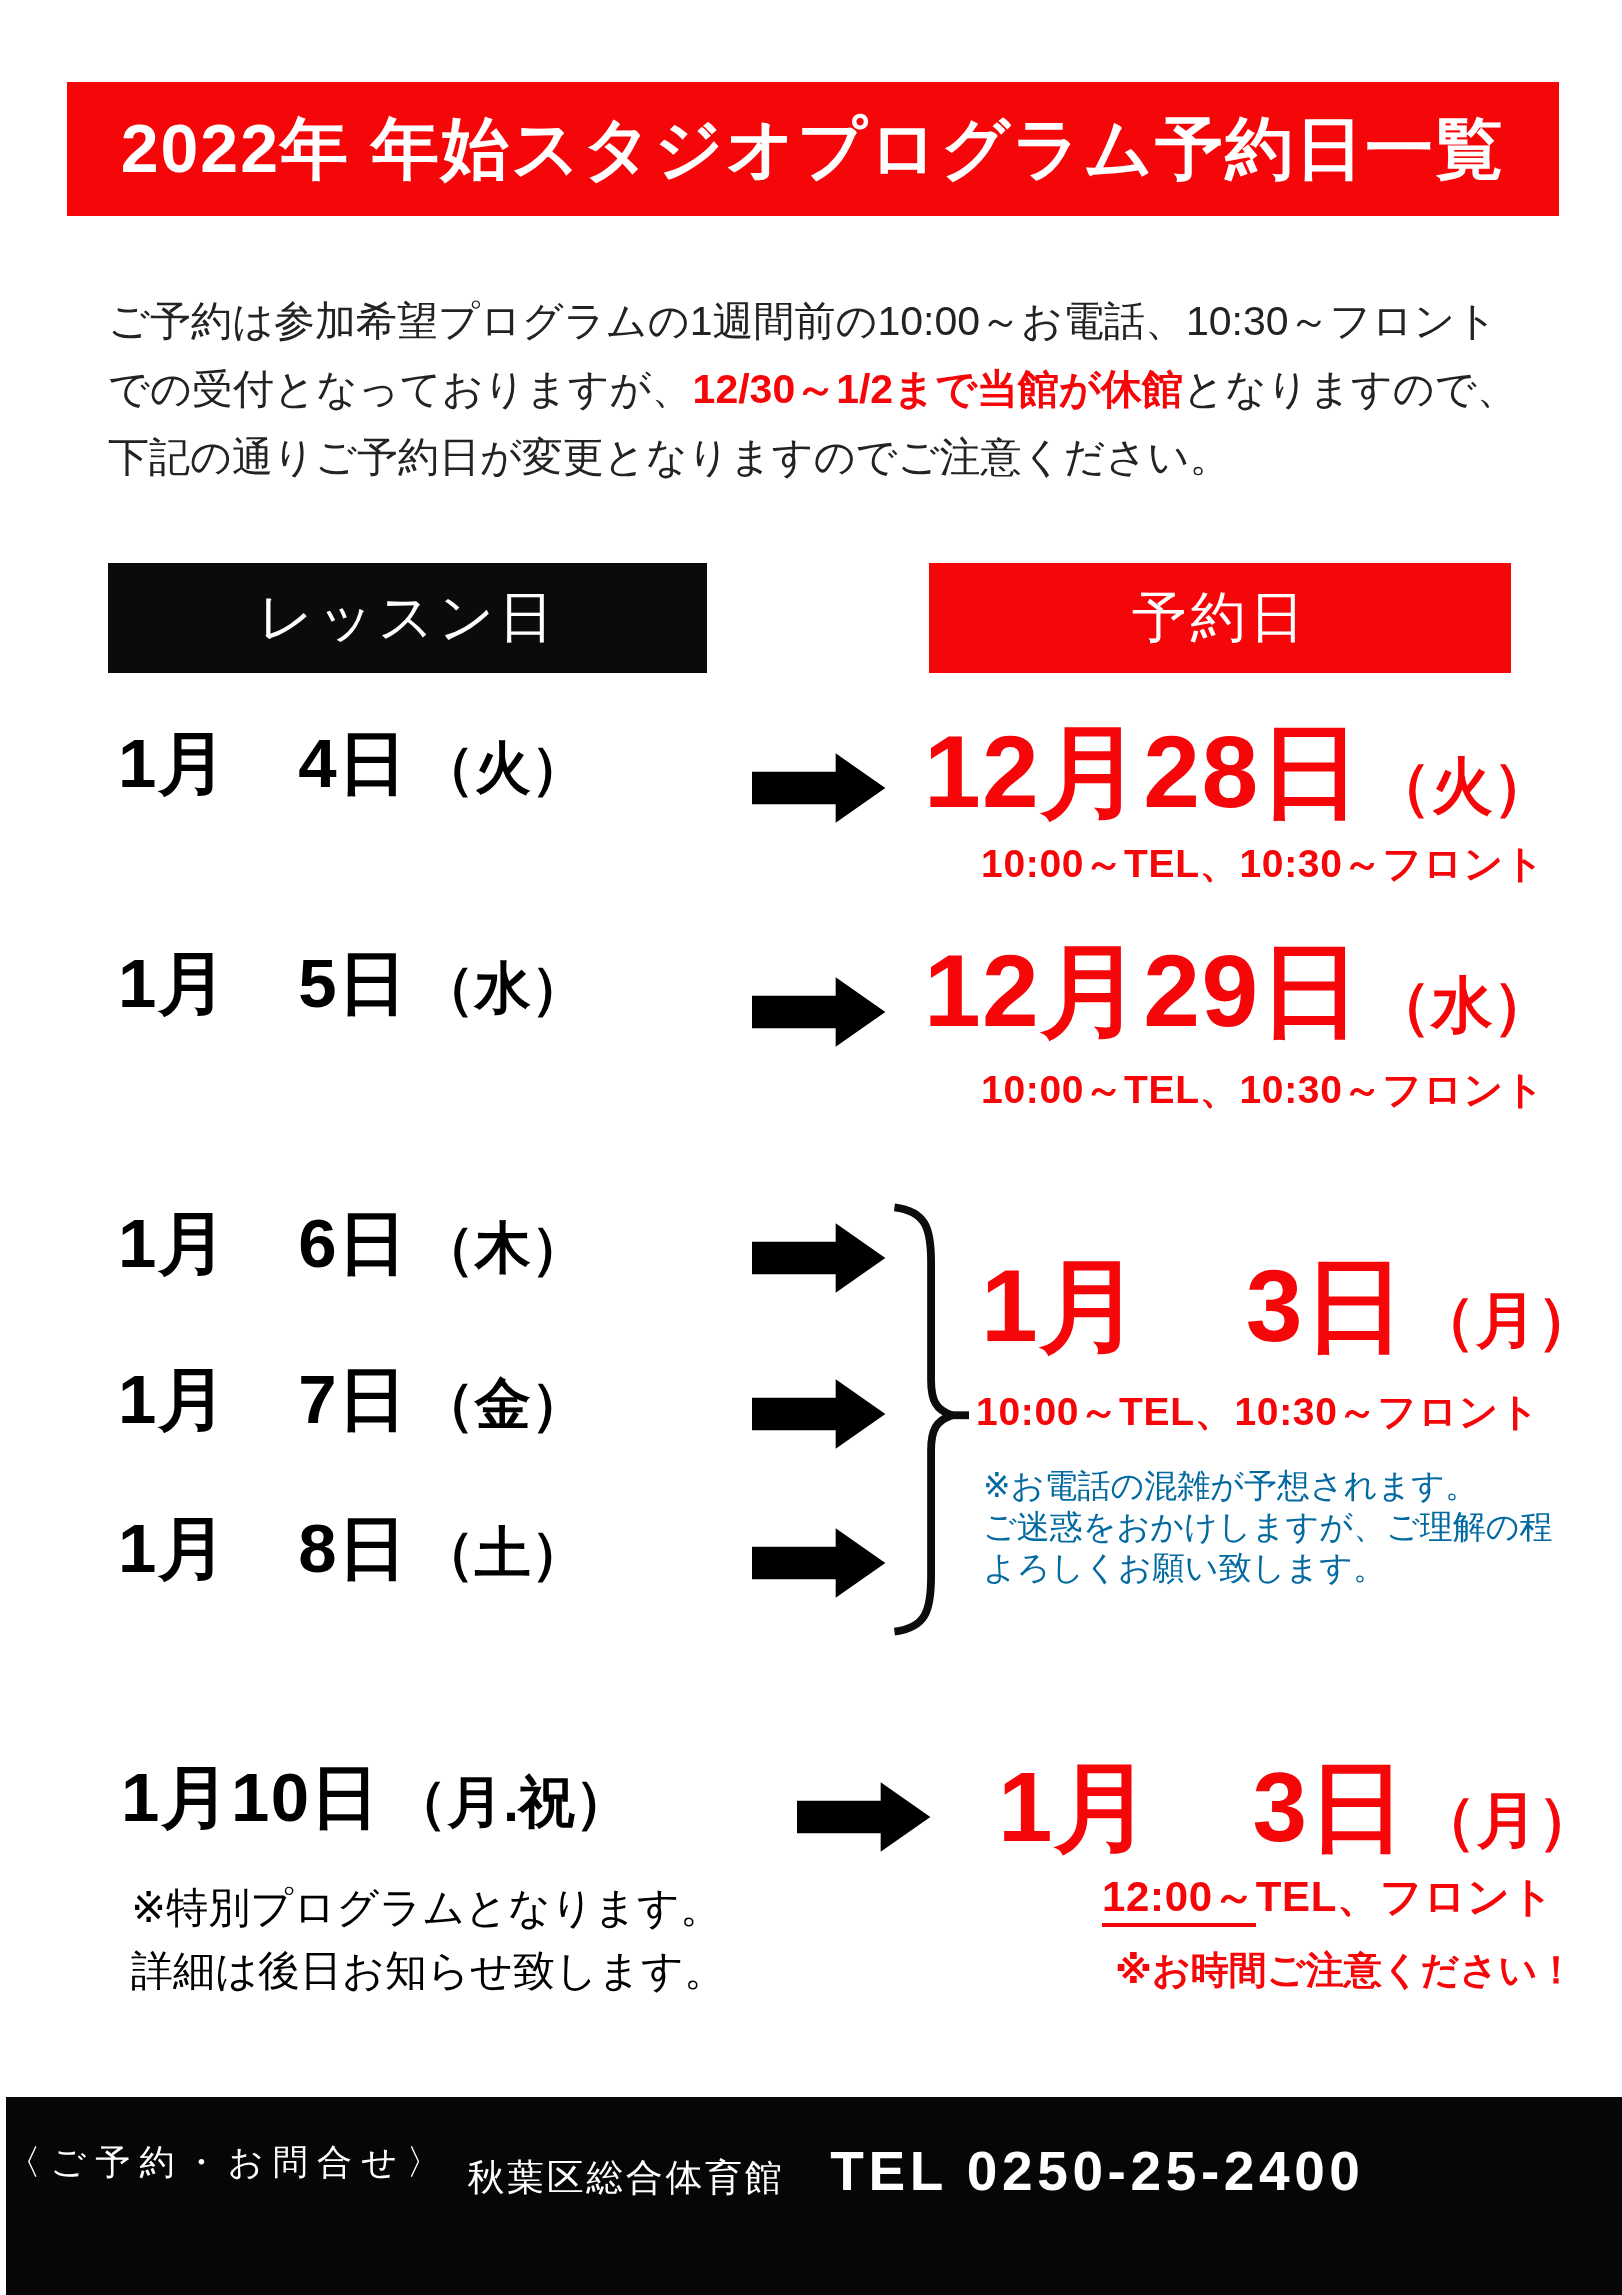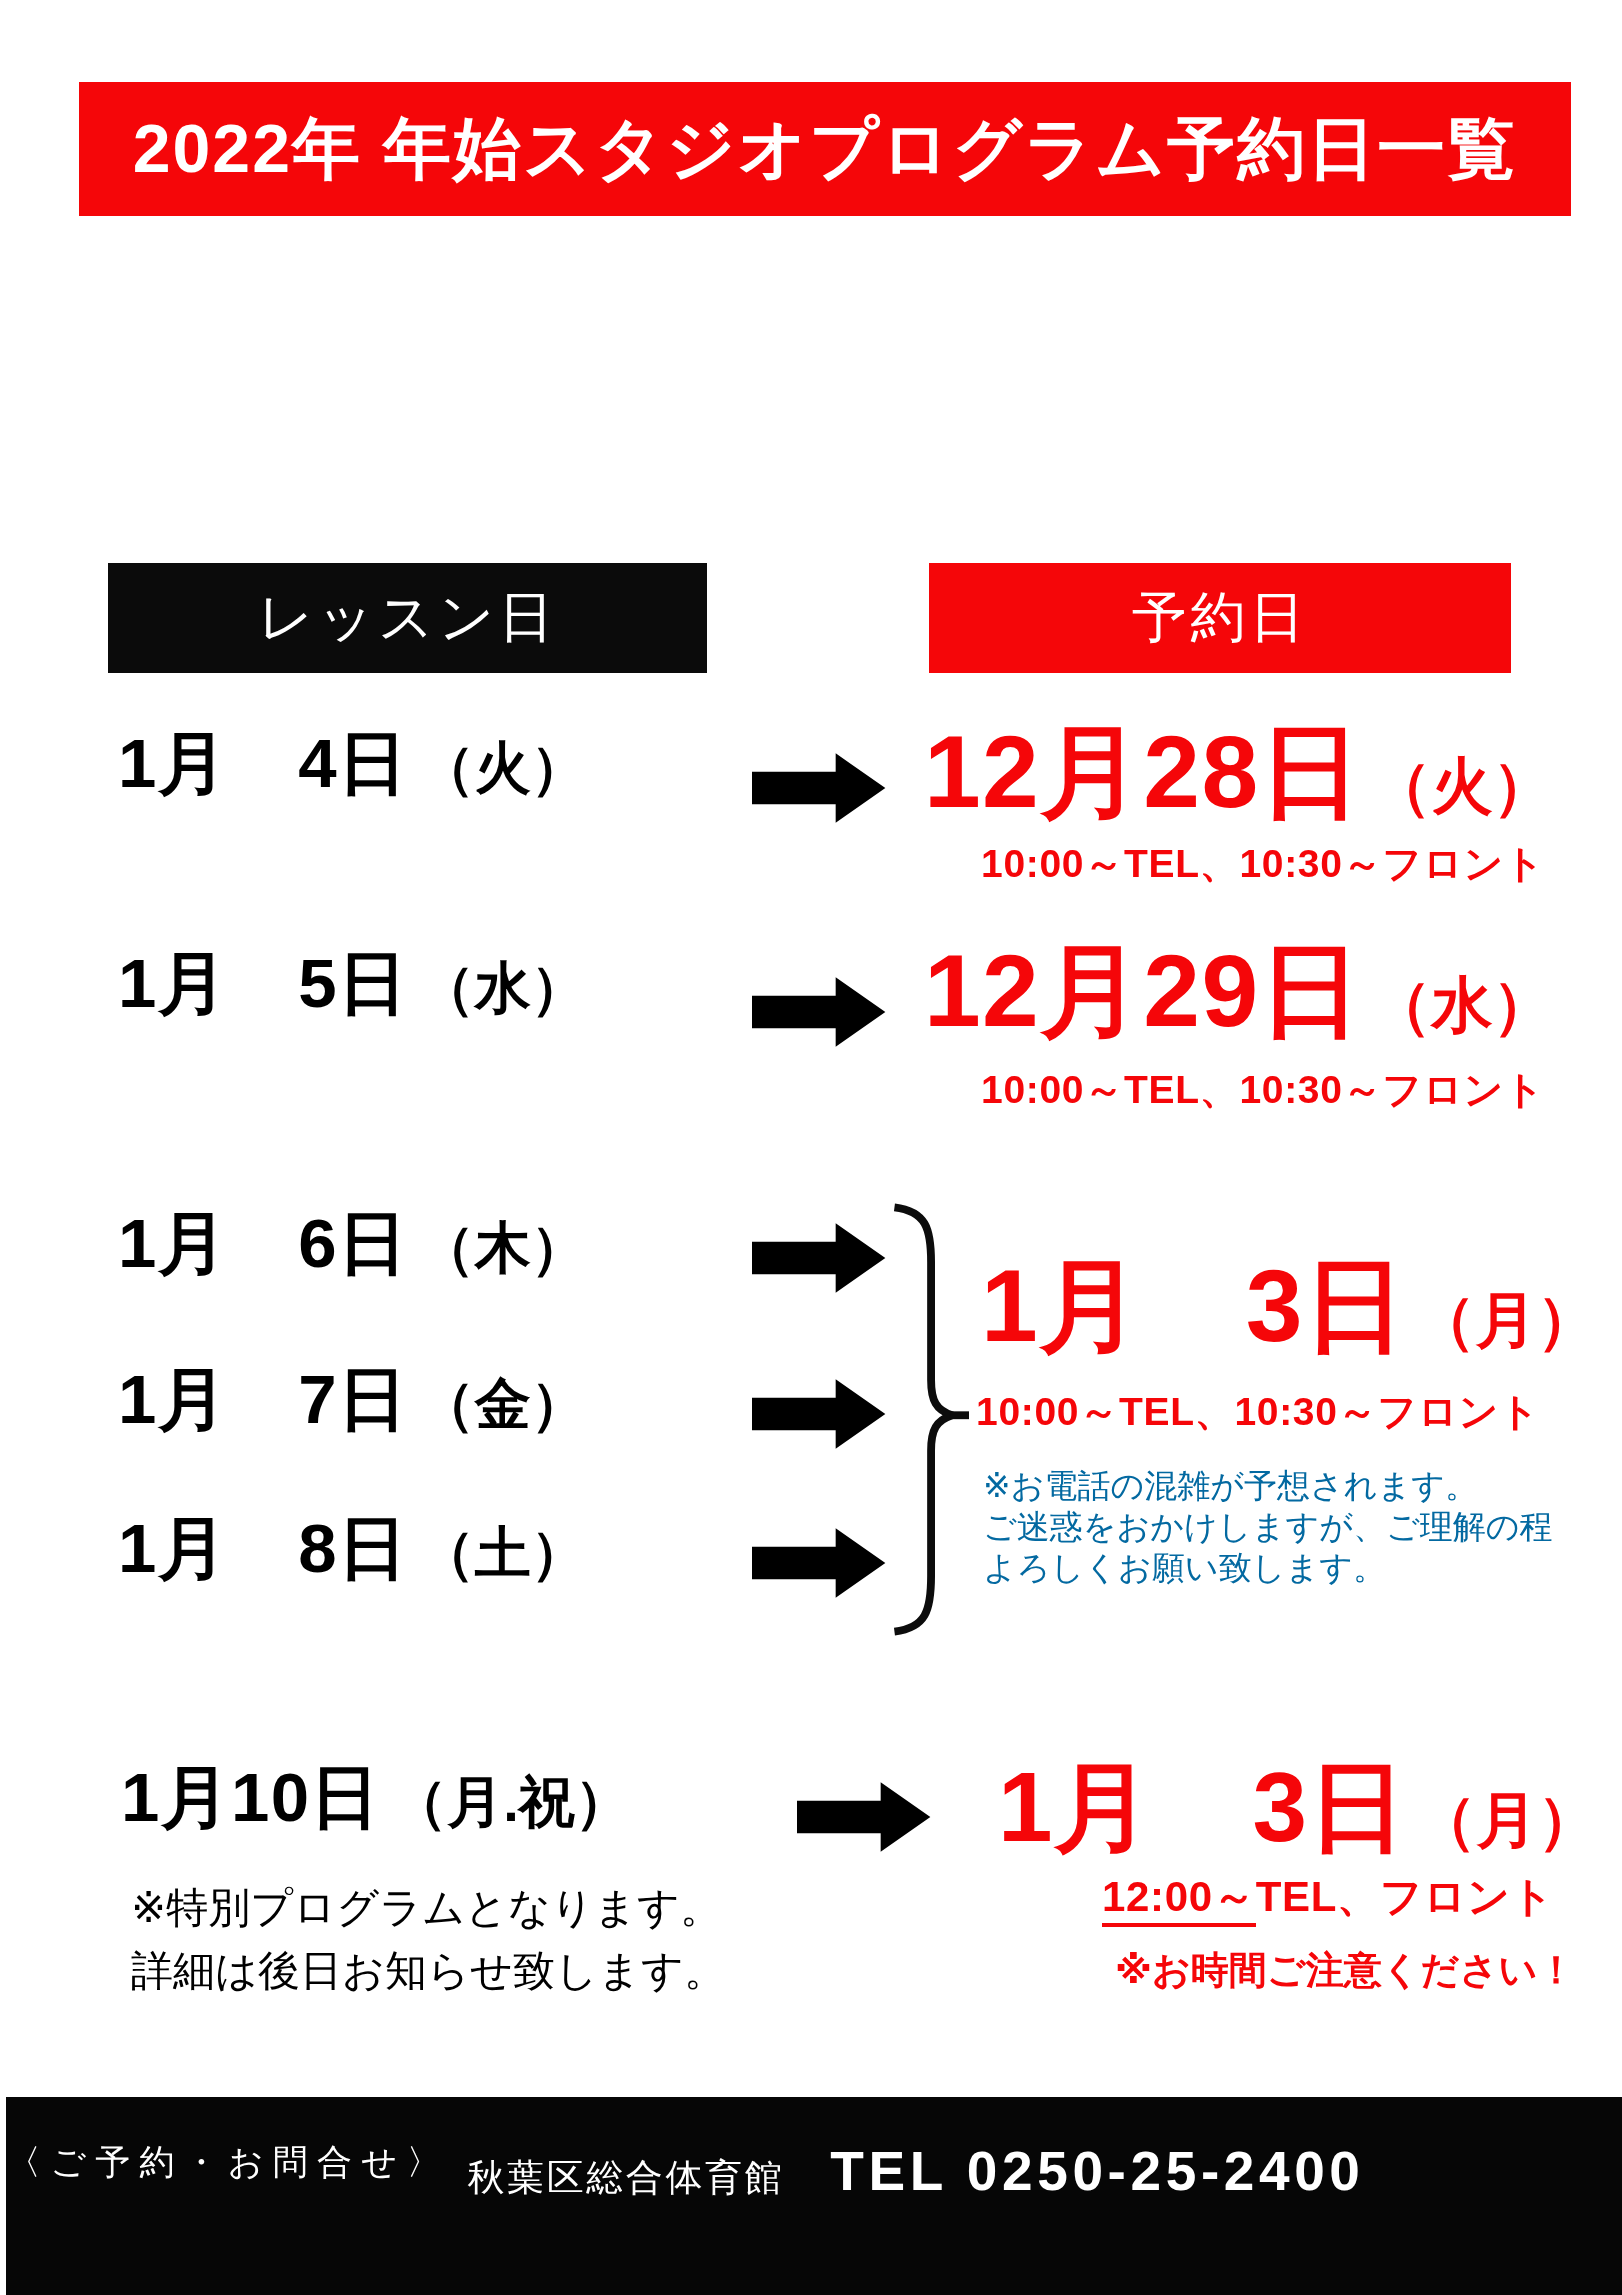--- a/index.html
+++ b/index.html
@@ -7,21 +7,21 @@
     position:relative;
     width:1622px;height:2295px;
     background:#ffffff;
     overflow:hidden;
     font-family:"Liberation Sans","DejaVu Sans",sans-serif;
   }
   
   .banner{
     position:absolute;left:67px;top:82px;width:1492px;height:134px;
     background:#f50609;
-    display:flex;align-items:center;justify-content:center;margin-left:12px;
+    display:flex;align-items:center;justify-content:center;
   }
   .banner .title{
     color:#ffffff;font-size:68px;font-weight:bold;letter-spacing:2px;white-space:nowrap;
   }
   
   .intro{
     position:absolute;left:108px;top:287px;width:1465px;
     font-size:41px;line-height:68px;color:#232323;font-weight:500;white-space:nowrap;
   }
   .intro .hl{color:#f50609;font-weight:bold;}
@@ -98,20 +98,25 @@
 </style>
 </head>
 <body>
 
 <div id="poster">
 
   <div class="banner">
     <div class="title">2022年 年始スタジオプログラム予約日一覧</div>
   </div>
 
+  <div class="intro">
+    <div>ご予約は参加希望プログラムの1週間前の10:00～お電話、10:30～フロント</div>
+    <div><span>での受付となっておりますが、</span><span class="hl">12/30～1/2まで当館が休館</span><span>となりますので、</span></div>
+    <div>下記の通りご予約日が変更となりますのでご注意ください。</div>
+  </div>
 
   <div class="hdr lesson">
     <span>レッスン日</span>
   </div>
   <div class="hdr reserve">
     <span>予約日</span>
   </div>
 
   <div class="ldate r1">
     <span class="d">1月　4日</span>

